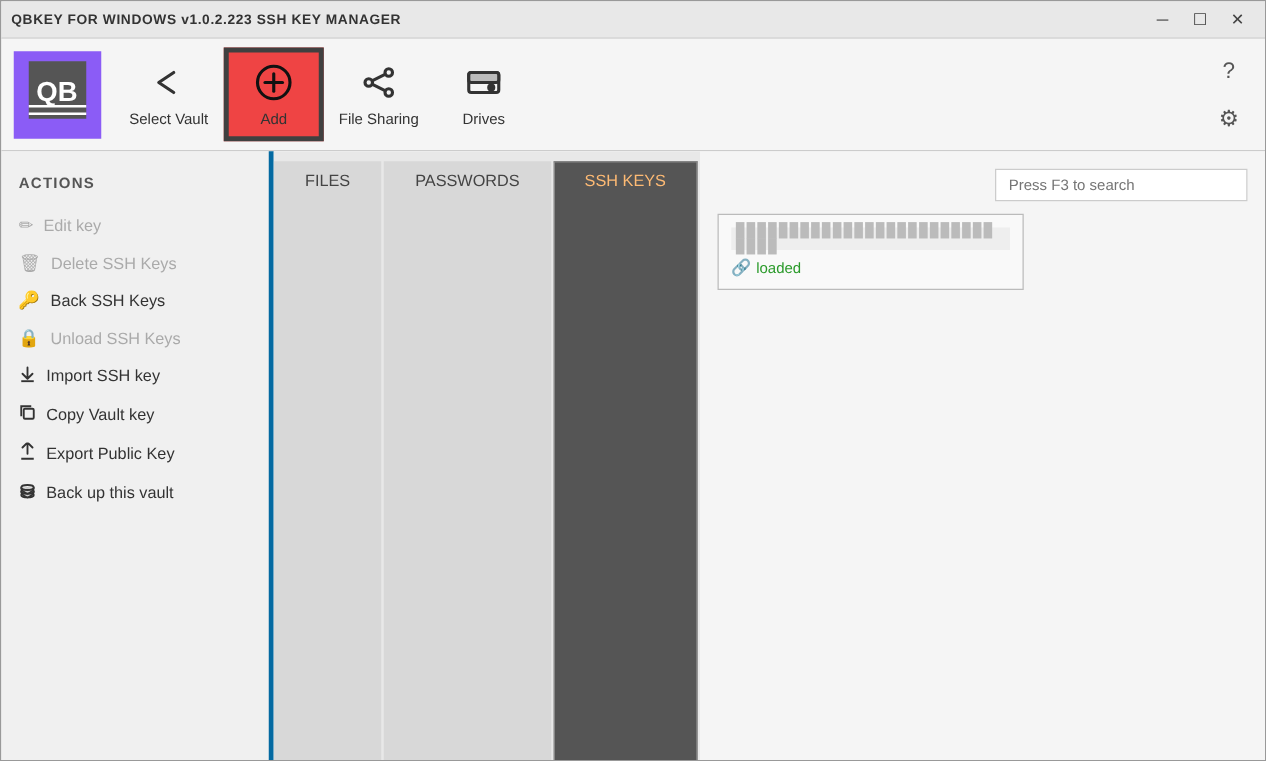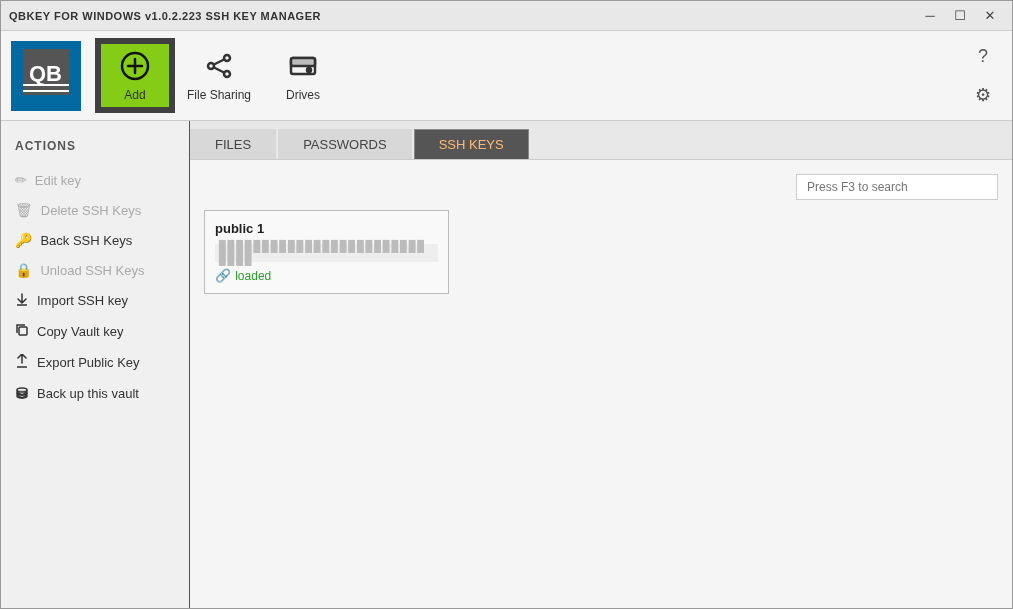--- a/index.html
+++ b/index.html
@@ -54,21 +54,21 @@
       height: 90px;
       display: flex;
       align-items: center;
       padding: 0 10px;
       border-bottom: 1px solid #ccc;
       gap: 4px;
     }
     .toolbar-logo {
       width: 70px;
       height: 70px;
-      background: #0369a1;
+      background: #8b5cf6;
       display: flex;
       align-items: center;
       justify-content: center;
       margin-right: 10px;
       flex-shrink: 0;
     }
     .logo-icon {
       font-size: 28px;
       color: white;
       font-weight: bold;
@@ -81,21 +81,21 @@
       width: 80px;
       height: 75px;
       background: none;
       border: 2px solid transparent;
       cursor: pointer;
       font-size: 12px;
       color: #333;
       gap: 6px;
       flex-shrink: 0;
     }
-    .toolbar-btn.active { border: 6px solid #404040; background: #84cc16; }
+    .toolbar-btn.active { border: 4px solid #404040; background: #ef4444; }
     .toolbar-btn svg { width: 32px; height: 32px; }
     .toolbar-spacer { flex: 1; }
     .toolbar-right {
       display: flex;
       flex-direction: column;
       gap: 8px;
       justify-content: center;
       align-items: center;
       padding-right: 4px;
     }
@@ -113,23 +113,23 @@
     }
 
     
     .main {
       display: flex;
       height: calc(609px - 30px - 90px);
     }
 
     
     .sidebar {
-      width: 189px;
+      width: 218px;
       background: #f0f0f0;
-      border-right: 1px solid #0369a1;
+      border-right: 4px solid #0369a1;
       padding: 10px 0;
       flex-shrink: 0;
     }
     .sidebar-title {
       font-size: 12px;
       font-weight: bold;
       color: #555;
       padding: 8px 14px 12px;
       letter-spacing: 1px;
     }
@@ -142,21 +142,20 @@
       font-size: 13px;
       gap: 8px;
     }
     .sidebar-item.disabled { color: #aaa; cursor: default; }
     .sidebar-icon { font-size: 14px; flex-shrink: 0; }
 
     
     .content {
       flex: 1;
       display: flex;
-      flex-direction: column;
       background: #f5f5f5;
       overflow: hidden;
     }
 
     
     .tabs {
       display: flex;
       border-bottom: 1px solid #ccc;
       background: #e8e8e8;
       padding-top: 8px;
@@ -249,20 +248,26 @@
     <span class="logo-icon">
       <svg width="50" height="50" viewBox="0 0 50 50">
         <rect x="2" y="2" width="46" height="46" fill="#555"></rect>
         <text x="8" y="34" font-size="22" font-weight="bold" fill="white" font-family="Arial">QB</text>
         <line x1="2" y1="38" x2="48" y2="38" stroke="white" stroke-width="2"></line>
         <line x1="2" y1="44" x2="48" y2="44" stroke="white" stroke-width="2"></line>
       </svg>
     </span>
   </div>
 
+  <button class="toolbar-btn">
+    <svg viewBox="0 0 32 32" fill="none" stroke="#333" stroke-width="2.5">
+      <path d="M20 8 L8 16 L20 24" stroke-linecap="round" stroke-linejoin="round"></path>
+    </svg>
+    <span>Select Vault</span>
+  </button>
 
   <button class="toolbar-btn active">
     <svg viewBox="0 0 32 32" fill="none">
       <circle cx="16" cy="16" r="13" stroke="#111" stroke-width="2.5"></circle>
       <line x1="16" y1="9" x2="16" y2="23" stroke="#111" stroke-width="2.5" stroke-linecap="round"></line>
       <line x1="9" y1="16" x2="23" y2="16" stroke="#111" stroke-width="2.5" stroke-linecap="round"></line>
     </svg>
     <span>Add</span>
   </button>
 
@@ -369,21 +374,20 @@
         <span>SSH KEYS</span>
       </div>
     </div>
 
     <div class="tab-content">
       <div class="search-bar">
         <input class="search-input" type="text" readonly="" placeholder="Press F3 to search" style="">
       </div>
 
       <div class="key-card">
-        <div class="key-card-title">public 1</div>
         <div class="key-preview">
           <span style="color:#bbb;font-size:11px;letter-spacing:2px;">████████████████████████████</span>
         </div>
         <div class="key-status">
           <span class="key-status-icon">🔗</span>
           <span>loaded</span>
         </div>
       </div>
     </div>
 

